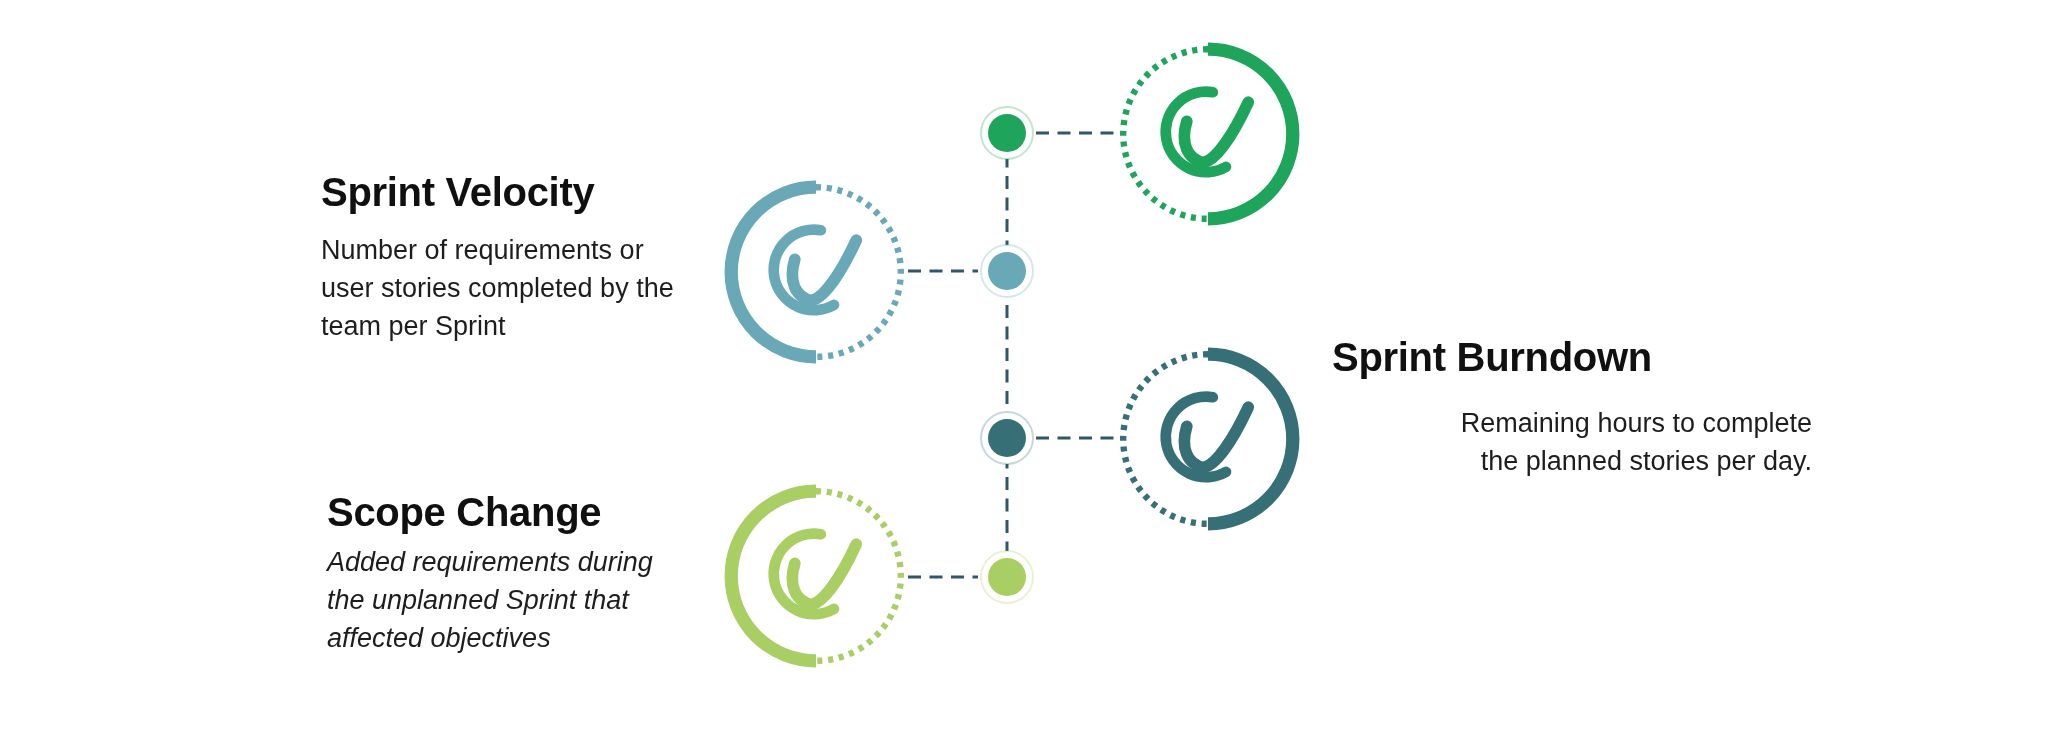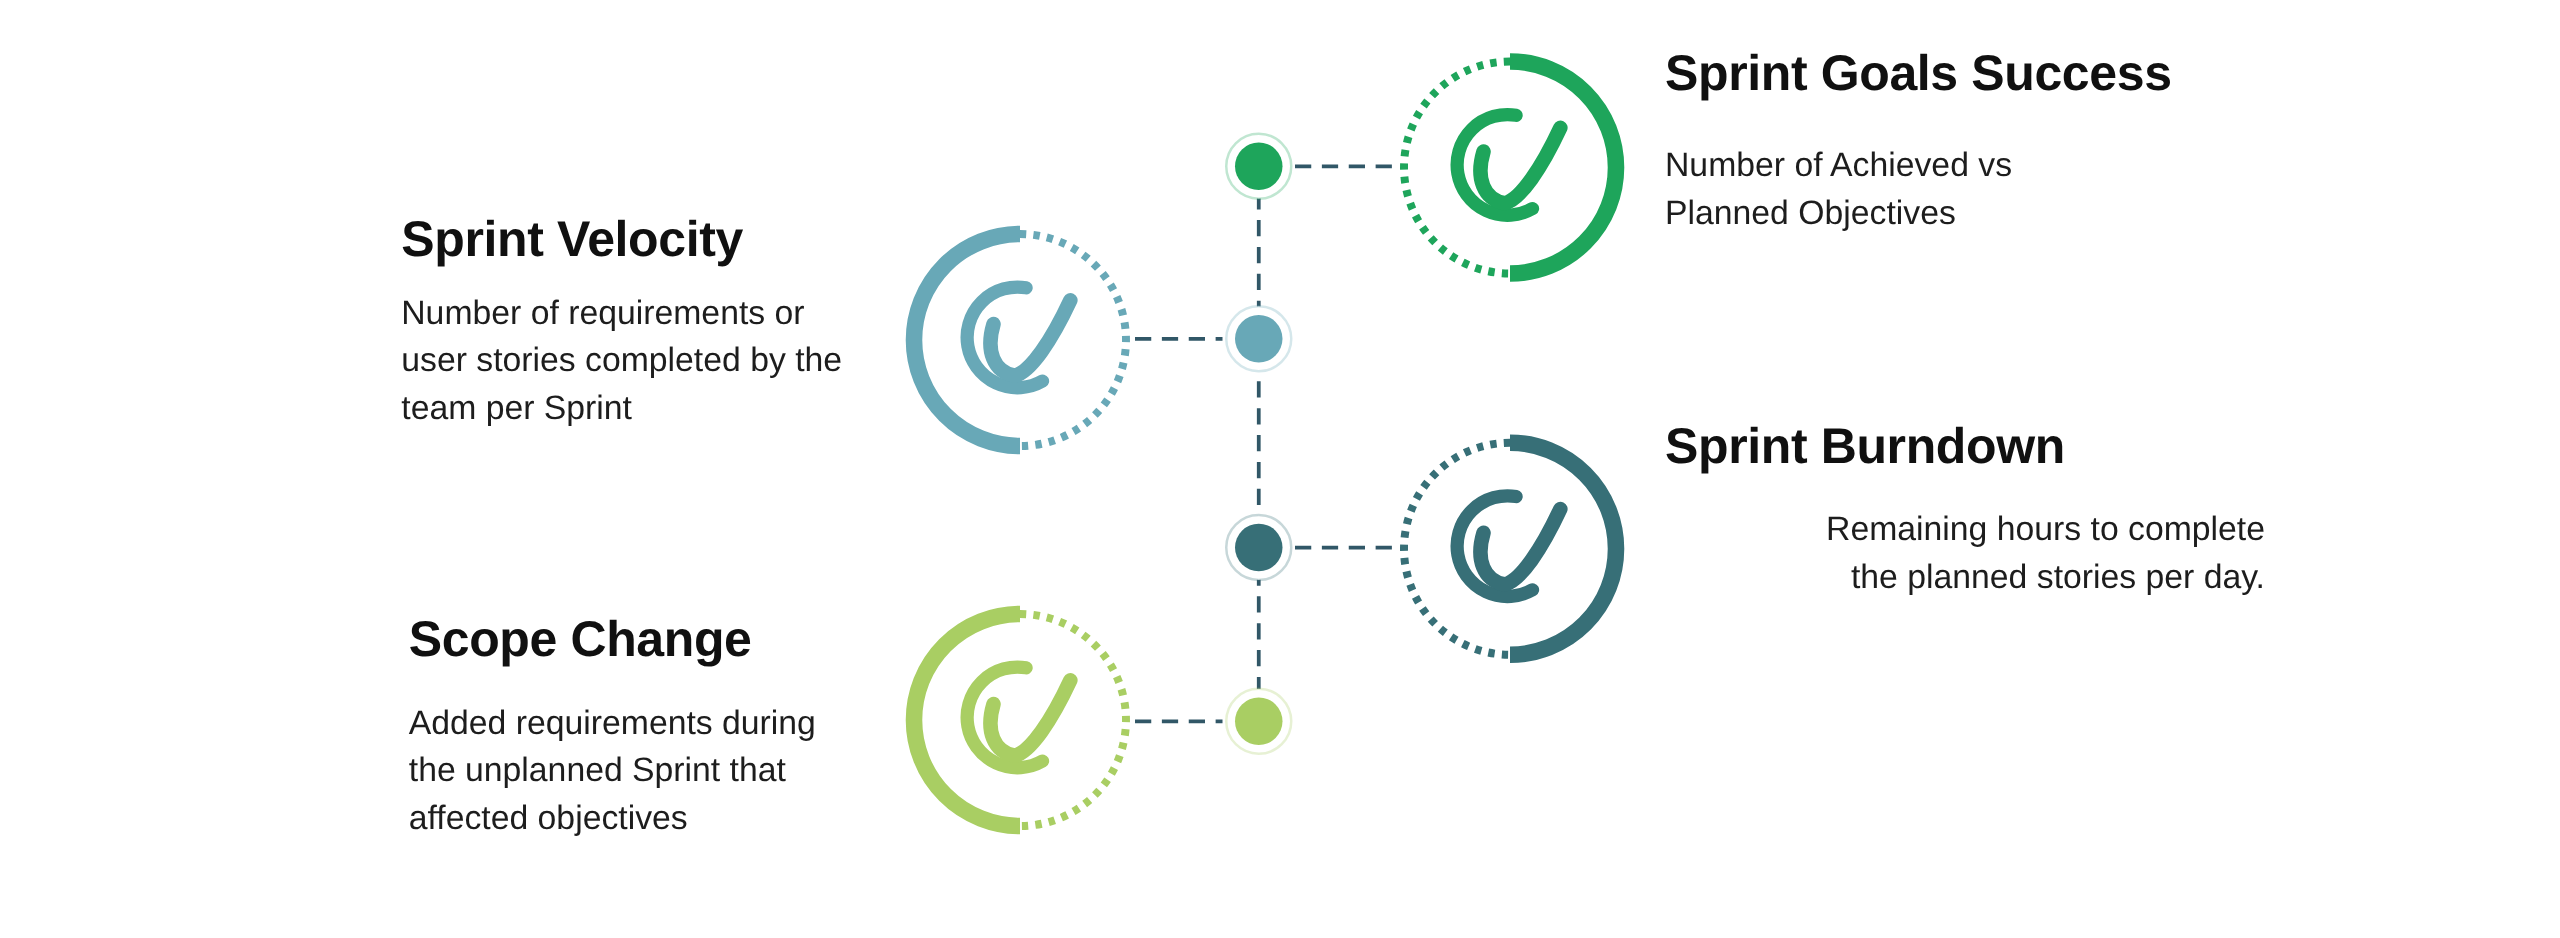--- a/index.html
+++ b/index.html
@@ -125,39 +125,34 @@
     <path class="glyph-check" d="M -20 -12 C -26 8 -20 24 -4 27 C 8 24 24 0 38 -30" stroke="#376f77"></path>
   </svg>
 
   <svg class="badge" style="left:710px; top:470px;" viewBox="-100 -100 200 200" aria-hidden="true">
     <path class="arc-dotted" d="M 0 -80 A 80 80 0 0 1 0 80" stroke="#a9ce63"></path>
     <path class="arc-solid" d="M 0 -80 A 80 80 0 0 0 0 80" stroke="#a9ce63"></path>
     <path class="glyph-c" d="M 4.6 -39.4 A 38 38 0 1 0 17 31" stroke="#a9ce63"></path>
     <path class="glyph-check" d="M -20 -12 C -26 8 -20 24 -4 27 C 8 24 24 0 38 -30" stroke="#a9ce63"></path>
   </svg>
 
-  <div class="text-block" style="left:1332px; top:36px; width:480px;">
-    <h2 class="metric-title">Sprint Goals Success</h2>
-    <p class="metric-desc" style="margin-top:30px;">Number of Achieved vs
-Planned Objectives</p>
-  </div>
 
   <div class="text-block" style="left:321px; top:169px; width:420px;">
     <h2 class="metric-title">Sprint Velocity</h2>
     <p class="metric-desc" style="margin-top:15px;">Number of requirements or
 user stories completed by the
 team per Sprint</p>
   </div>
 
   <div class="text-block" style="left:1332px; top:334px; width:480px;">
     <h2 class="metric-title">Sprint Burndown</h2>
     <p class="metric-desc" style="margin-top:23px;text-align:right;">Remaining hours to complete
 the planned stories per day.</p>
   </div>
 
   <div class="text-block" style="left:327px; top:489px; width:420px;">
     <h2 class="metric-title">Scope Change</h2>
-    <p class="metric-desc" style="margin-top:23px;">Added requirements during
+    <p class="metric-desc" style="margin-top:7px;font-style:italic;">Added requirements during
 the unplanned Sprint that
 affected objectives</p>
   </div>
 
 </div>
 
 </body></html>

